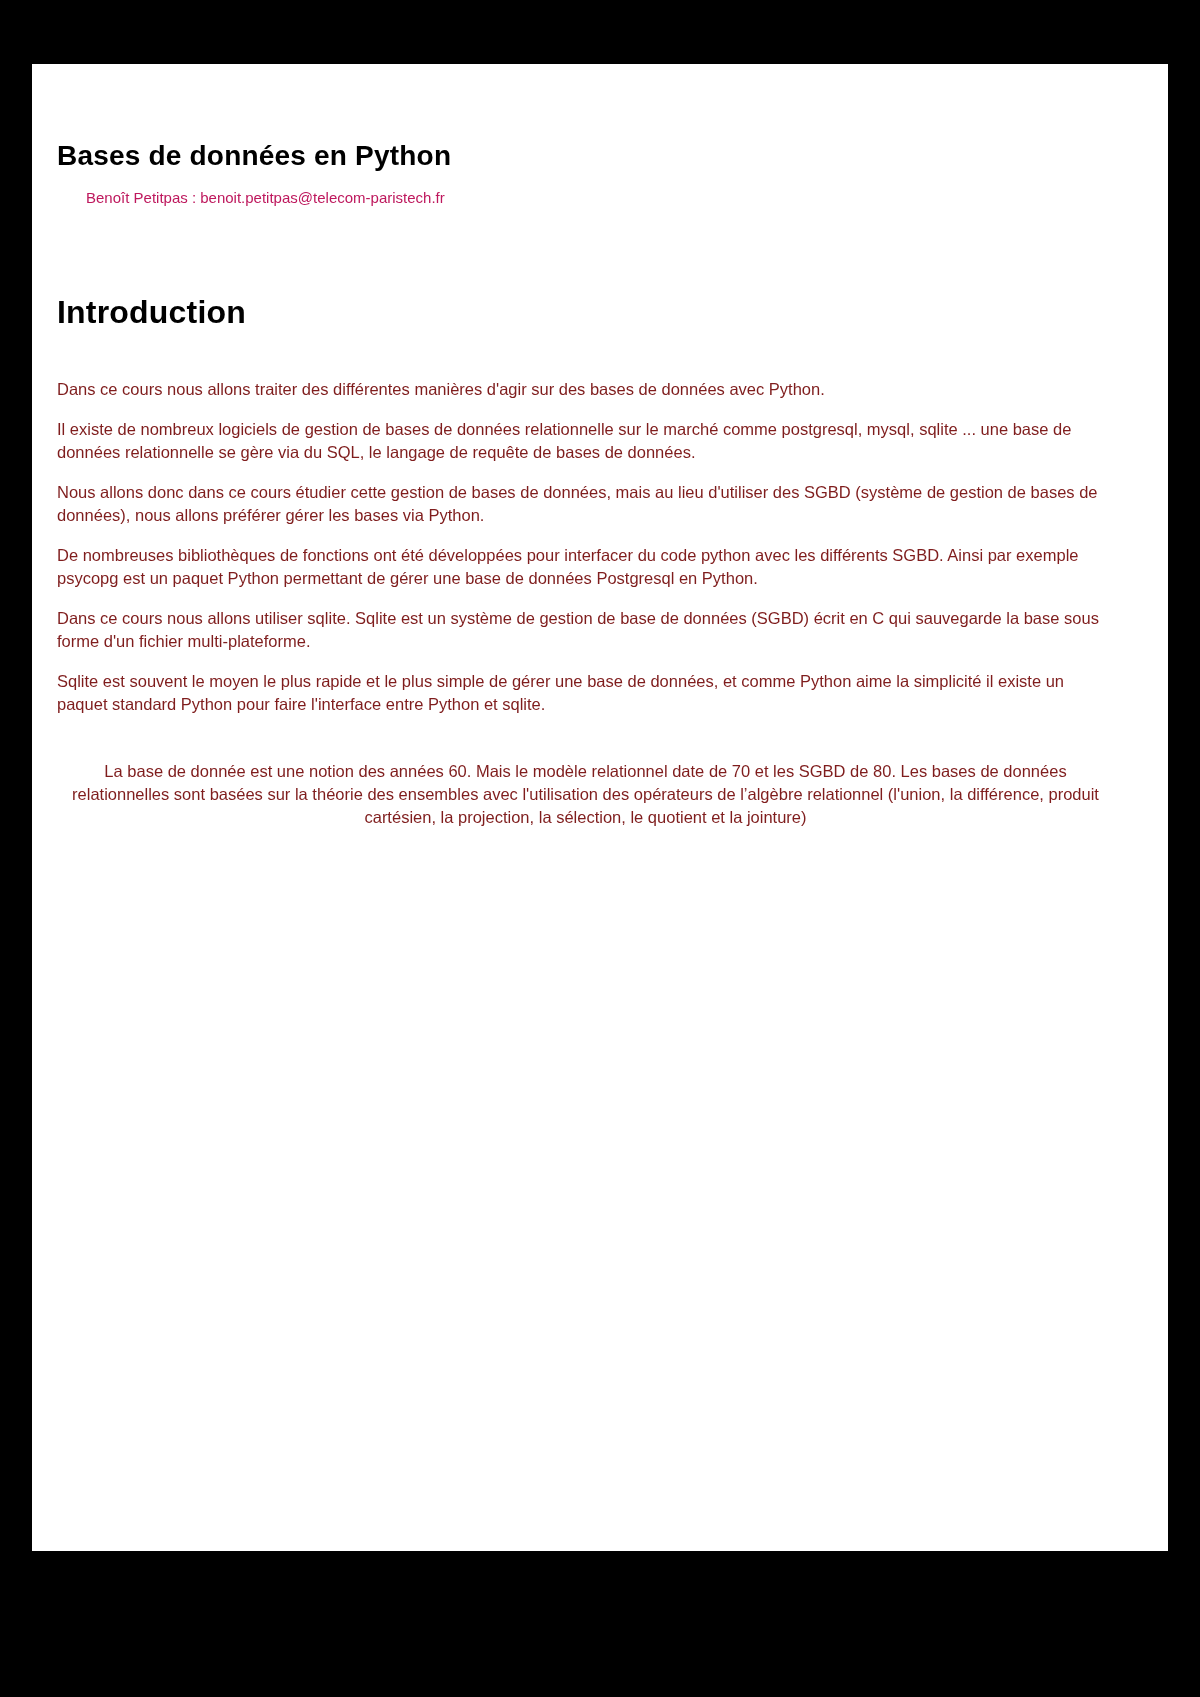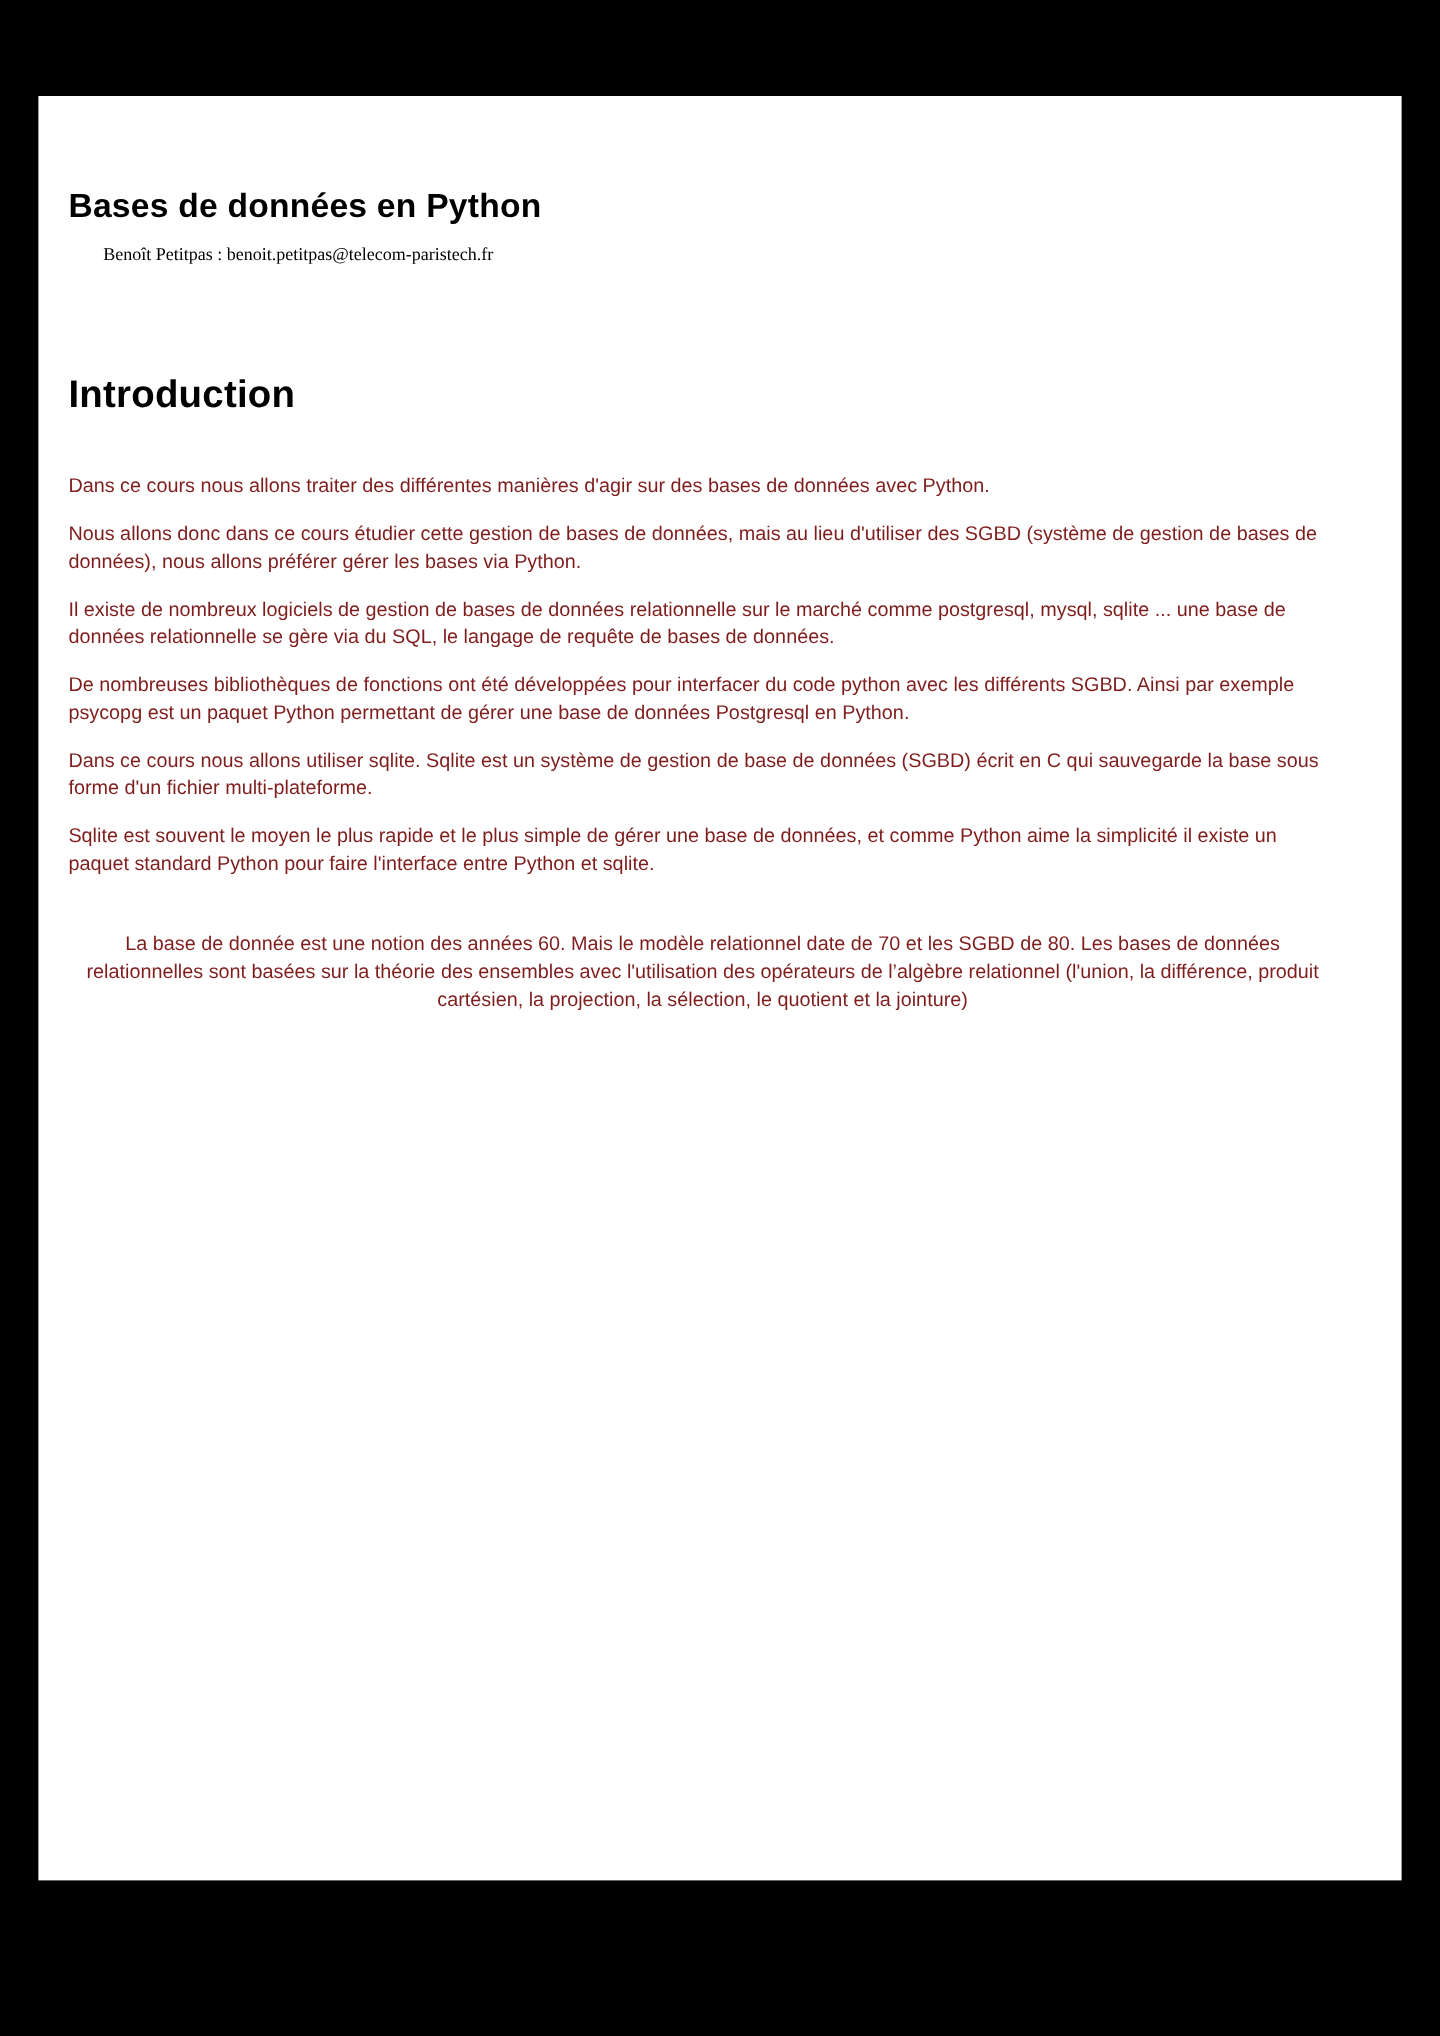--- a/index.html
+++ b/index.html
@@ -11,42 +11,42 @@
     position: relative;
     width: 1200px;
     height: 1697px;
     background: #000000;
     overflow: hidden;
     font-family: "Liberation Sans", sans-serif;
   }
   .page {
     position: absolute;
     left: 32px;
-    top: 80px;
+    top: 64px;
     width: 1136px;
     height: 1487px;
     background: #ffffff;
     box-sizing: border-box;
     padding: 76px 54px 28px 25px;
     color: #000000;
   }
   .doc-title {
     margin: 0;
     font-size: 28px;
     line-height: 1.15;
     font-weight: bold;
     letter-spacing: 0.2px;
     color: #000000;
   }
   .author-line {
     margin: 16px 0 0 29px;
-    font-family: Liberation Serif, serif;
+    font-family: Liberation Sans, sans-serif;
     font-size: 15px;
     line-height: 1.3;
-    color: #000000;
+    color: #be185d;
     white-space: pre;
   }
   .section-heading {
     margin: 86px 0 0 0;
     font-size: 32px;
     line-height: 1.15;
     font-weight: bold;
     letter-spacing: 0.2px;
     color: #000000;
   }
@@ -67,21 +67,21 @@
 </head>
 <body>
 
 <div class="canvas">
   <div class="page">
     <h1 class="doc-title">Bases de données en Python</h1>
     <div class="author-line">Benoît Petitpas : benoit.petitpas@telecom-paristech.fr</div>
     <h1 class="section-heading">Introduction</h1>
     <div class="paragraph-list">
         <p class="body-paragraph">Dans ce cours nous allons traiter des différentes manières d'agir sur des bases de données avec Python.</p>
+        <p class="body-paragraph">Il existe de nombreux logiciels de gestion de bases de données relationnelle sur le marché comme postgresql, mysql, sqlite ... une base de données relationnelle se gère via du SQL, le langage de requête de bases de données.</p>
         <p class="body-paragraph">Nous allons donc dans ce cours étudier cette gestion de bases de données, mais au lieu d'utiliser des SGBD (système de gestion de bases de données), nous allons préférer gérer les bases via Python.</p>
-        <p class="body-paragraph">Il existe de nombreux logiciels de gestion de bases de données relationnelle sur le marché comme postgresql, mysql, sqlite ... une base de données relationnelle se gère via du SQL, le langage de requête de bases de données.</p>
         <p class="body-paragraph">De nombreuses bibliothèques de fonctions ont été développées pour interfacer du code python avec les différents SGBD. Ainsi par exemple psycopg est un paquet Python permettant de gérer une base de données Postgresql en Python.</p>
         <p class="body-paragraph">Dans ce cours nous allons utiliser sqlite. Sqlite est un système de gestion de base de données (SGBD) écrit en C qui sauvegarde la base sous forme d'un fichier multi-plateforme.</p>
         <p class="body-paragraph">Sqlite est souvent le moyen le plus rapide et le plus simple de gérer une base de données, et comme Python aime la simplicité il existe un paquet standard Python pour faire l'interface entre Python et sqlite.</p>
         <p class="body-paragraph gap-before">La base de donnée est une notion des années 60. Mais le modèle relationnel date de 70 et les SGBD de 80. Les bases de données relationnelles sont basées sur la théorie des ensembles avec l'utilisation des opérateurs de l’algèbre relationnel (l'union, la différence, produit cartésien, la projection, la sélection, le quotient et la jointure)</p>
       </div>
   </div>
 </div>
 
 </body></html>

